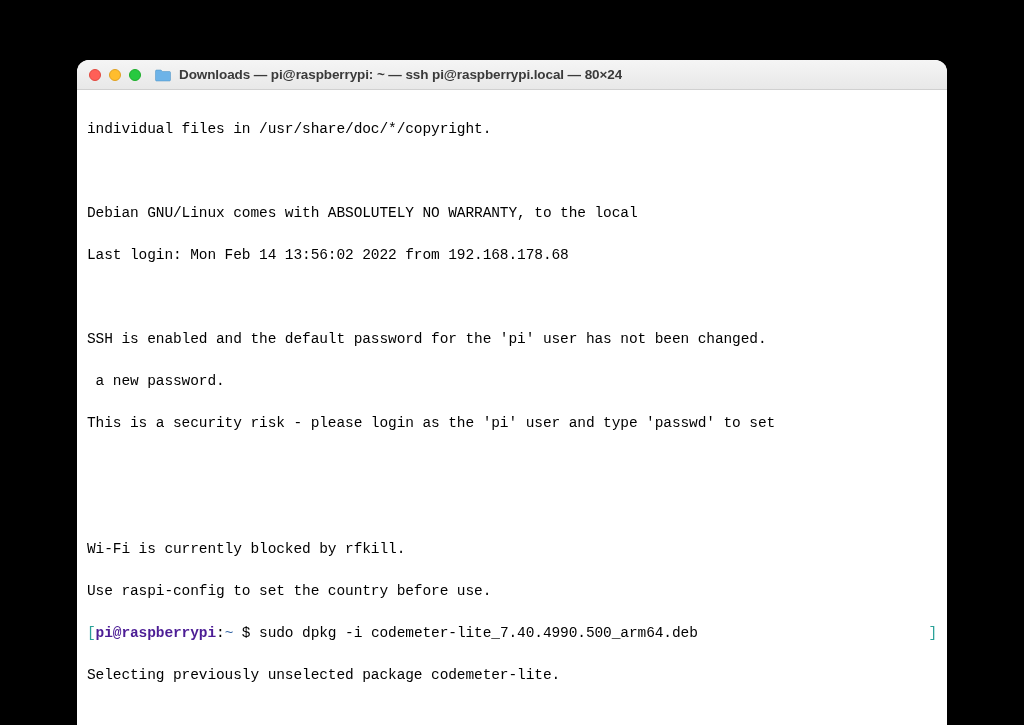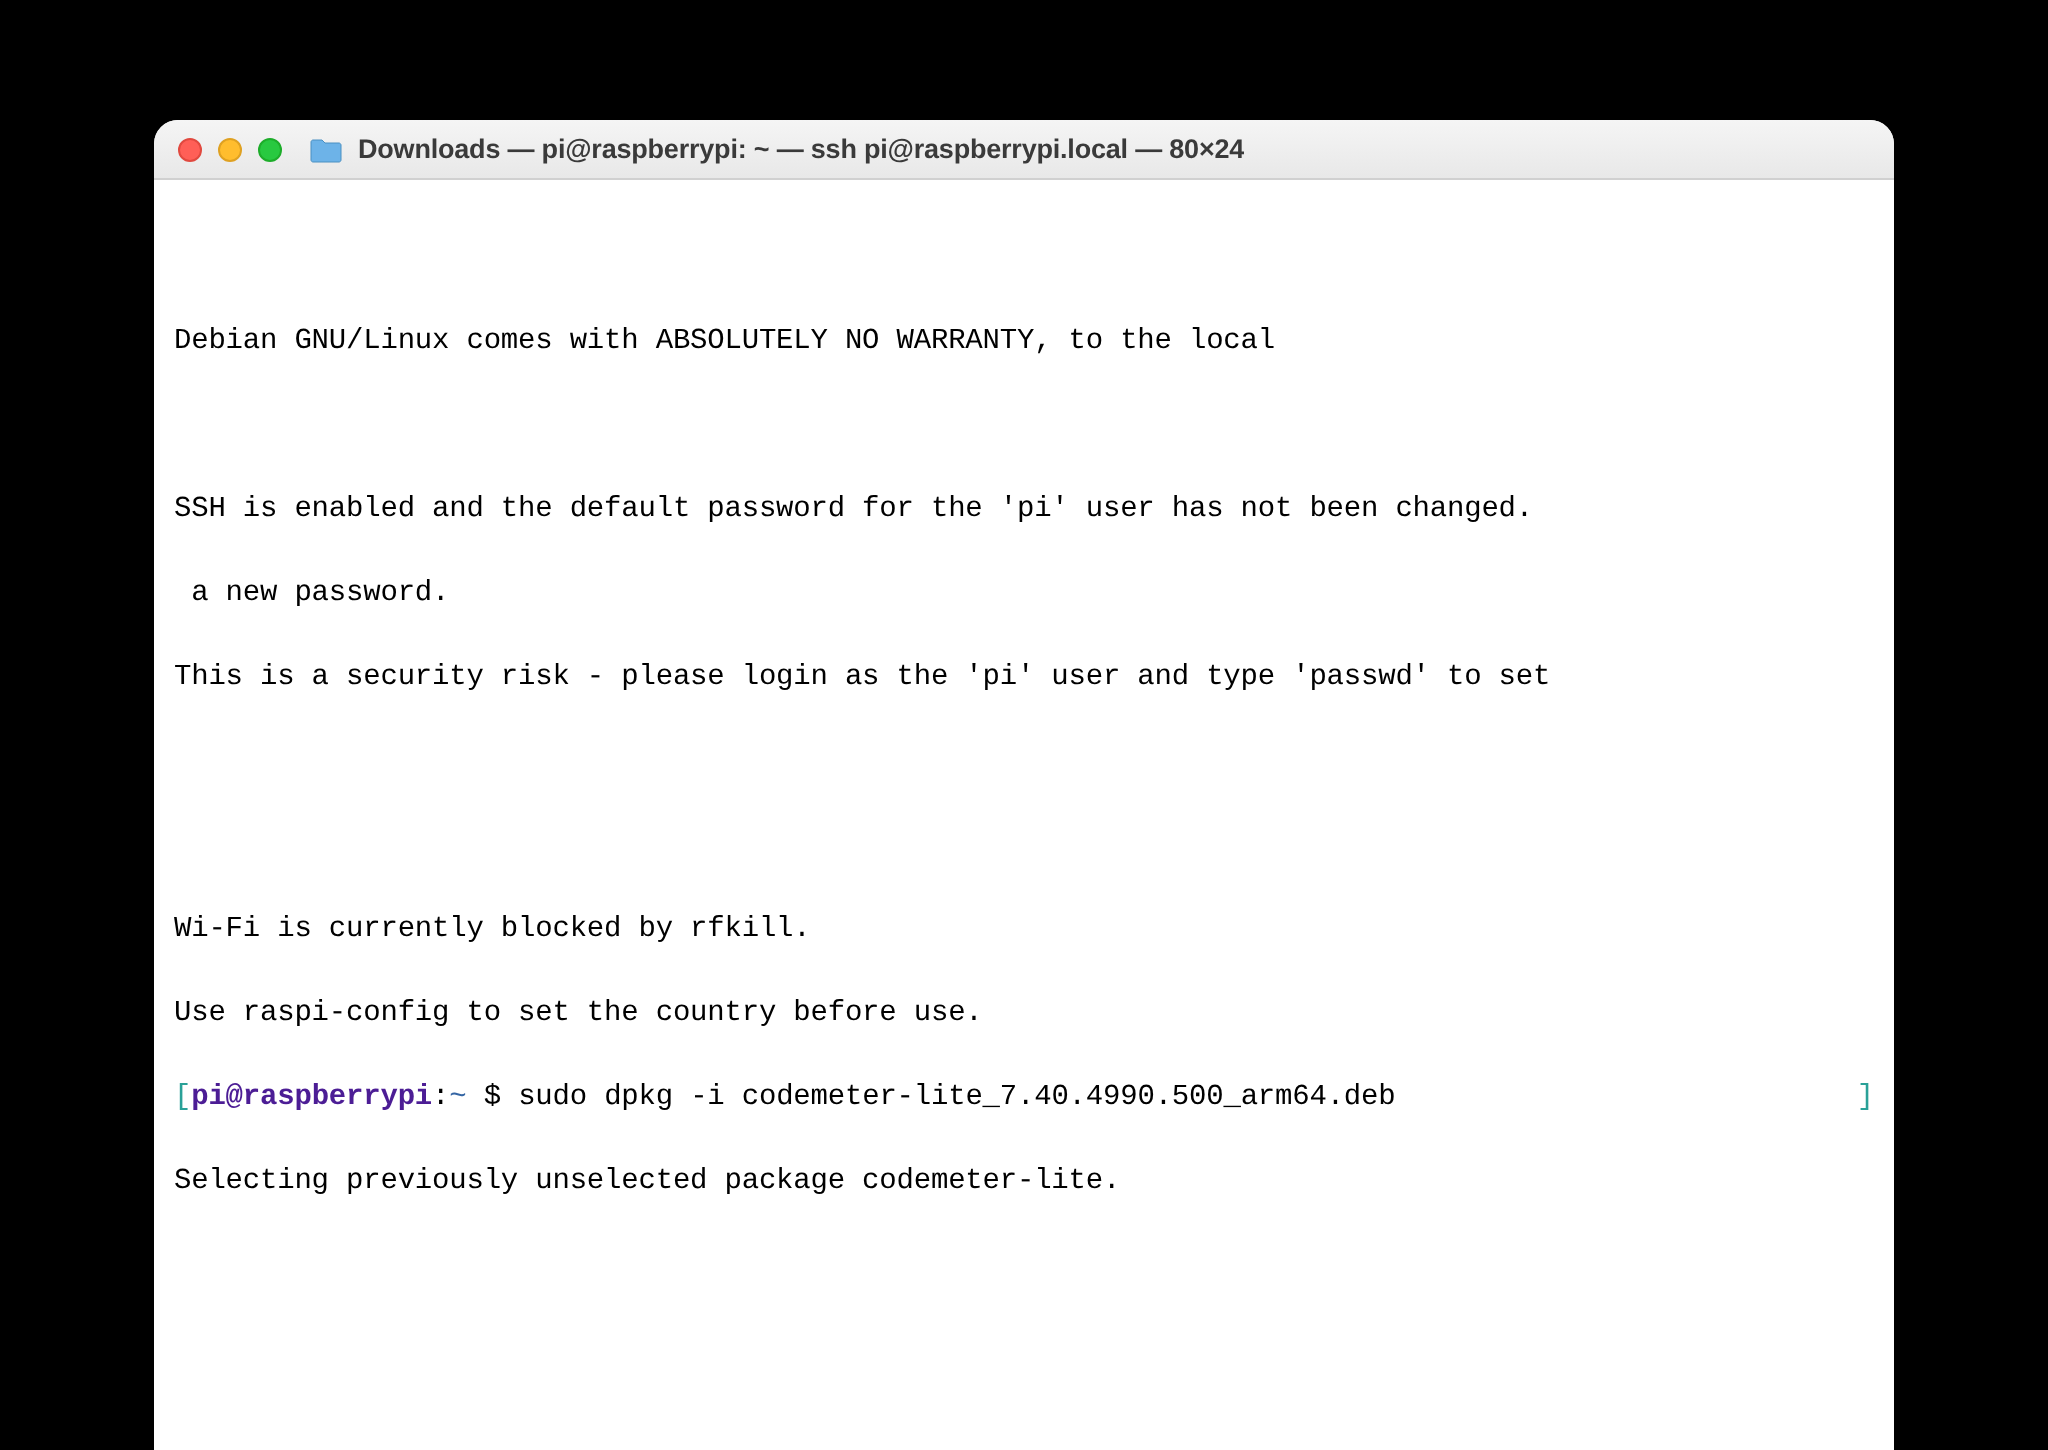--- a/index.html
+++ b/index.html
@@ -98,22 +98,24 @@
     </div>
     <div class="folder-icon">
       <svg width="16" height="14" viewBox="0 0 16 14">
         <path d="M1.5 2 L6 2 L7.5 3.5 L14.5 3.5 C15 3.5 15.5 4 15.5 4.5 L15.5 12 C15.5 12.5 15 13 14.5 13 L1.5 13 C1 13 0.5 12.5 0.5 12 L0.5 3 C0.5 2.5 1 2 1.5 2 Z" fill="#6db3e8" stroke="#4a90c2" stroke-width="0.5"></path>
       </svg>
     </div>
     <div class="title-text">Downloads — pi@raspberrypi: ~ — ssh pi@raspberrypi.local — 80×24</div>
   </div>
 
   <div class="terminal-content">
+<div class="term-line">individual files in /usr/share/doc/*/copyright.</div>
 <div class="term-line"></div>
 <div class="term-line">Debian GNU/Linux comes with ABSOLUTELY NO WARRANTY, to the local</div>
+<div class="term-line">Last login: Mon Feb 14 13:56:02 2022 from 192.168.178.68</div>
 <div class="term-line"></div>
 <div class="term-line">SSH is enabled and the default password for the 'pi' user has not been changed.</div>
 <div class="term-line"> a new password.</div>
 <div class="term-line">This is a security risk - please login as the 'pi' user and type 'passwd' to set</div>
 <div class="term-line"></div>
 <div class="term-line"></div>
 <div class="term-line">Wi-Fi is currently blocked by rfkill.</div>
 <div class="term-line">Use raspi-config to set the country before use.</div>
 <div class="term-line prompt-row"><span><span class="prompt-bracket">[</span><span class="prompt-user">pi@raspberrypi</span><span>:</span><span class="prompt-tilde">~</span><span> $ </span><span>sudo dpkg -i codemeter-lite_7.40.4990.500_arm64.deb</span></span><span class="prompt-right-end">]</span></div>
 <div class="term-line">Selecting previously unselected package codemeter-lite.</div>

